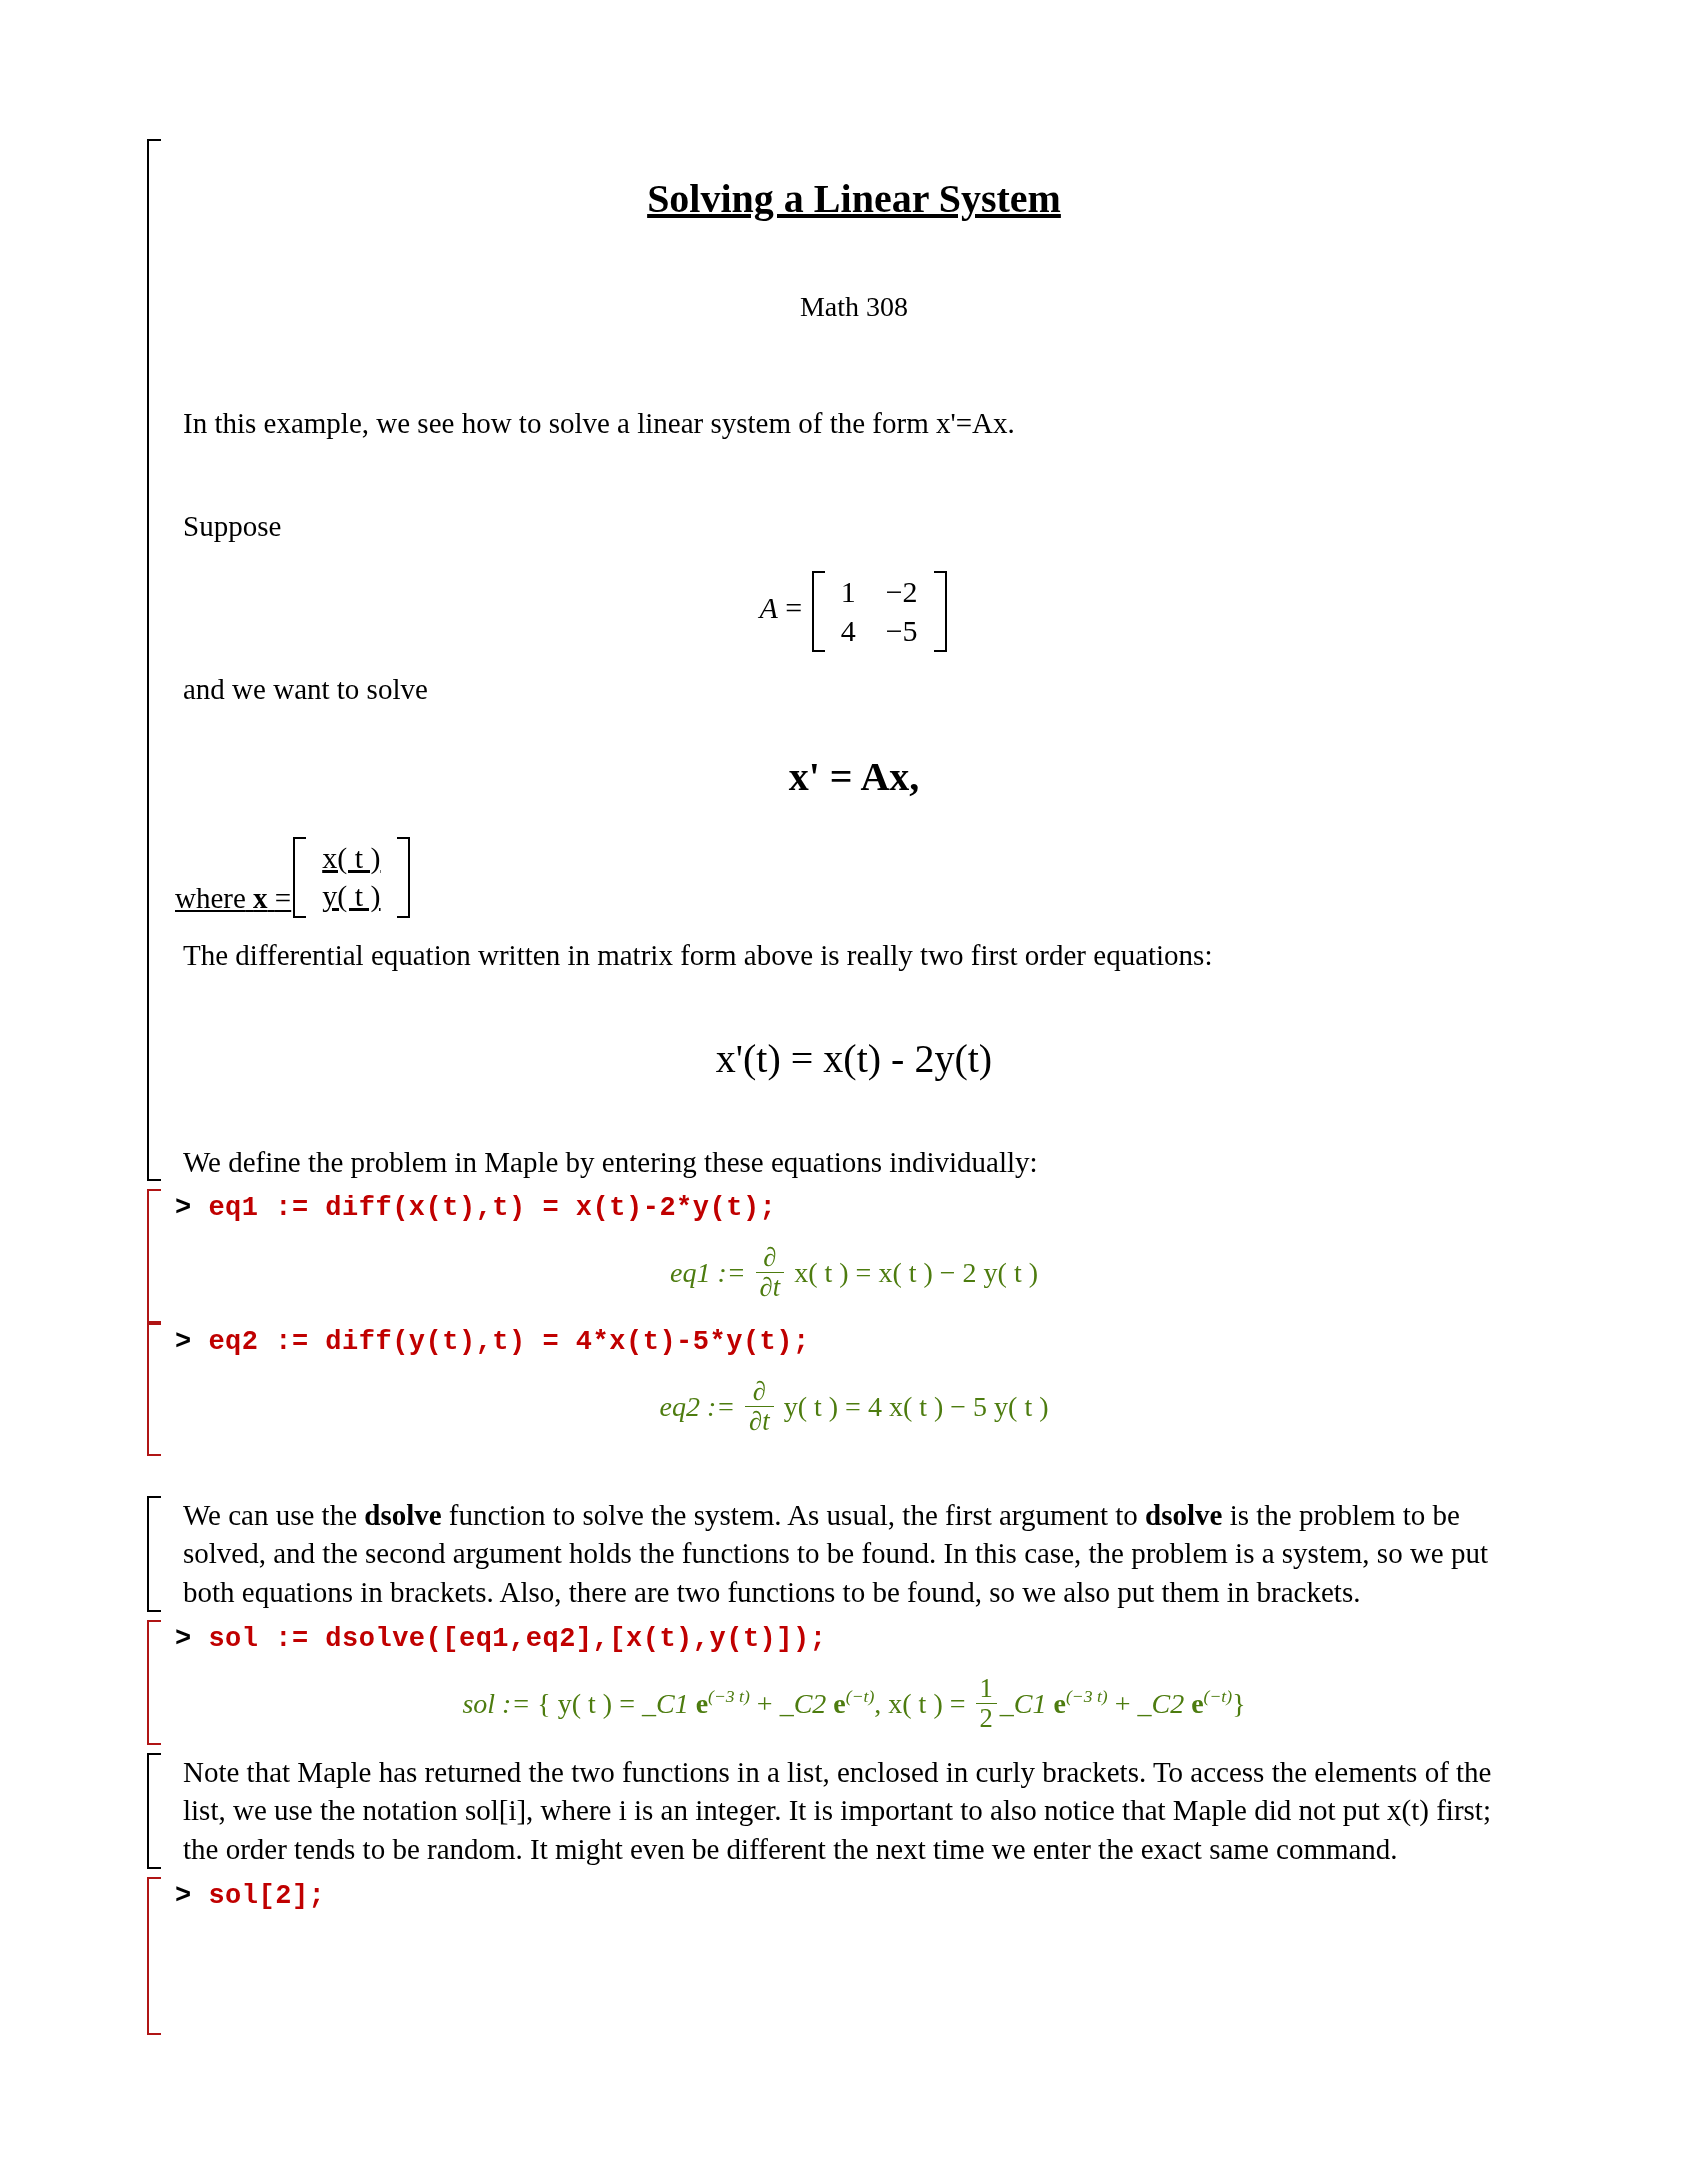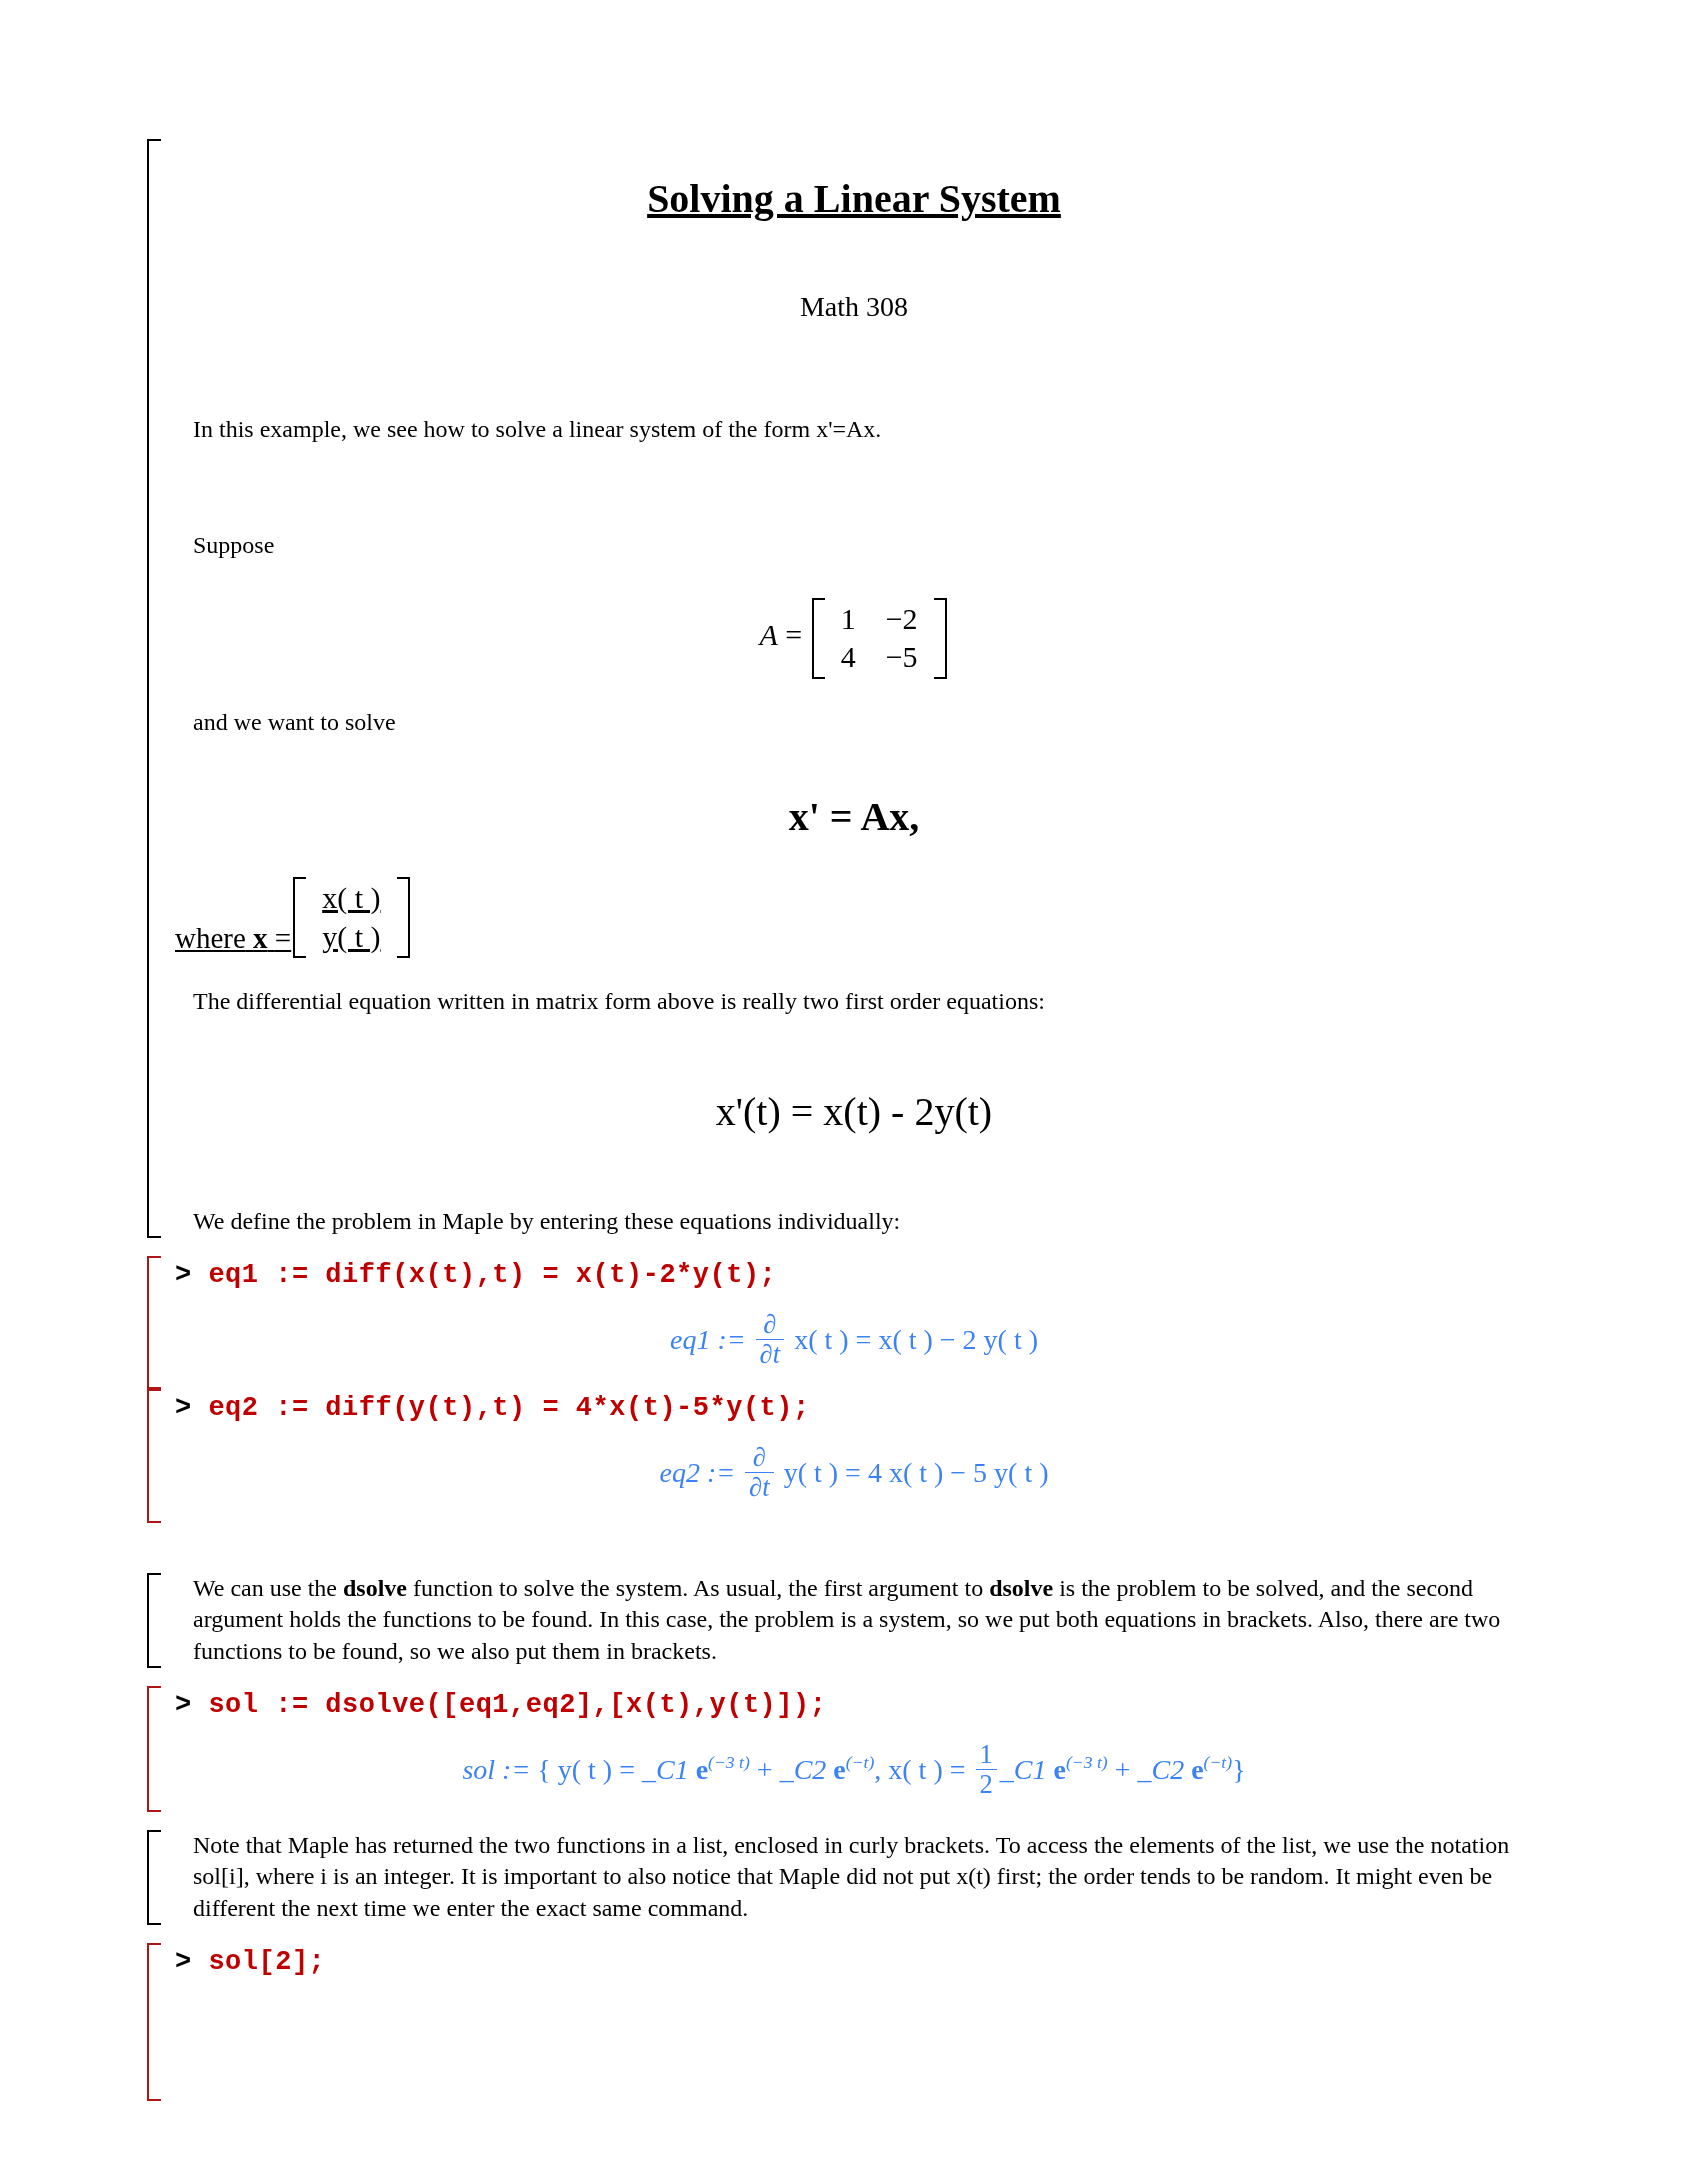--- a/index.html
+++ b/index.html
@@ -60,23 +60,23 @@
     letter-spacing: 0px;
     margin: 0 0 0 0;
     padding-top: 36px;
   }
   .doc-subtitle {
     text-align: center;
     font-size: 28px;
     margin-top: 69px;
   }
   p.body, div.body {
-    font-size: 24px;
+    font-size: 29px;
     line-height: 1.33;
-    margin: 18px;
+    margin: 8px;
   }
   .sp-xl { height: 73px; }
   .sp-l  { height: 48px; }
   .sp-m  { height: 32px; }
   .sp-s  { height: 18px; }
   .sp-xs { height: 10px; }
 
   b.inline-b { font-weight: bold; }
 
   
@@ -88,21 +88,21 @@
     white-space: pre;
     letter-spacing: 0.5px;
     line-height: 1.45;
   }
   .maple-input .prompt {
     color: #000000;
   }
 
   
   .maple-output {
-    color: #3b82f6;
+    color: #4d7c0f;
     text-align: center;
     font-size: 28px;
     line-height: 1.2;
     font-family: "Liberation Serif", "DejaVu Serif", serif;
   }
   .mvar { font-style: italic; }
   .mfun { font-style: normal; }
   .mbold-e { font-weight: bold; font-style: normal; }
 
   

